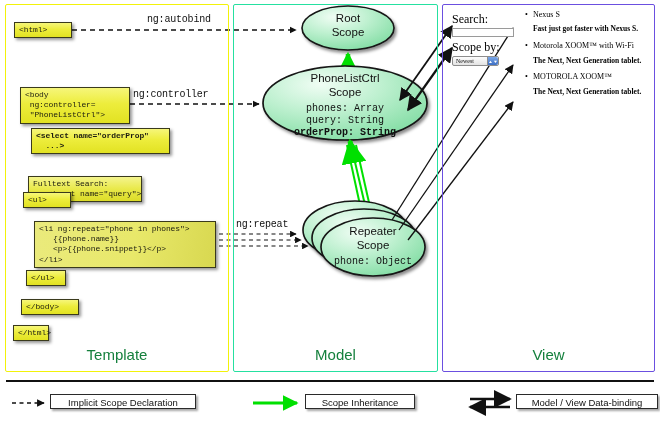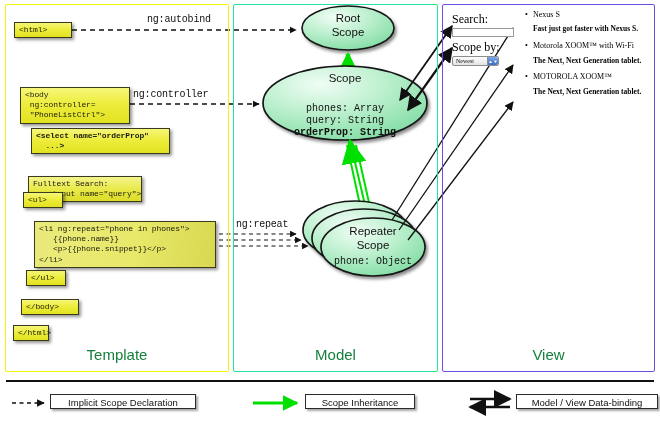--- a/index.html
+++ b/index.html
@@ -326,21 +326,21 @@
   <div class="codebox" style="left:20px; top:87px; width:110px;">&lt;body
  ng:controller=
  "PhoneListCtrl"&gt;</div>
 
   <div class="codebox bold" style="left:31px; top:128px; width:139px;">&lt;select name="orderProp"
   ...&gt;</div>
 
   <div class="codebox grad2" style="left:28px; top:176px; width:114px;">Fulltext Search:
    &lt;input name="query"&gt;</div>
 
-  <div class="codebox" style="left:23px; top:192px; width:40px;">&lt;ul&gt;</div>
+  <div class="codebox" style="left:23px; top:192px; width:48px;">&lt;ul&gt;</div>
 
   <div class="codebox wide-grad" style="left:34px; top:221px; width:182px;">&lt;li ng:repeat="phone in phones"&gt;
    {{phone.name}}
    &lt;p&gt;{{phone.snippet}}&lt;/p&gt;
 &lt;/li&gt;</div>
 
   <div class="codebox" style="left:26px; top:270px; width:40px;">&lt;/ul&gt;</div>
 
   <div class="codebox" style="left:21px; top:299px; width:58px;">&lt;/body&gt;</div>
 
@@ -351,20 +351,21 @@
   <div class="conn-label" style="left:133px; top:89px;">ng:controller</div>
 
   <div class="conn-label" style="left:236px; top:219px;">ng:repeat</div>
 
   <div class="scope-text scope-title" style="left:303px; top:12px; width:90px;">
     <div>Root</div>
     <div>Scope</div>
   </div>
 
   <div class="scope-text scope-title" style="left:285px; top:72px; width:120px;">
+    <div>PhoneListCtrl</div>
     <div>Scope</div>
   </div>
 
   <div class="scope-text scope-props" style="left:285px; top:103px; width:120px;">
     <div>phones: Array</div>
     <div>query: String</div>
     <div class="strong">orderProp: String</div>
   </div>
 
   <div class="scope-text scope-title" style="left:328px; top:225px; width:90px;">

